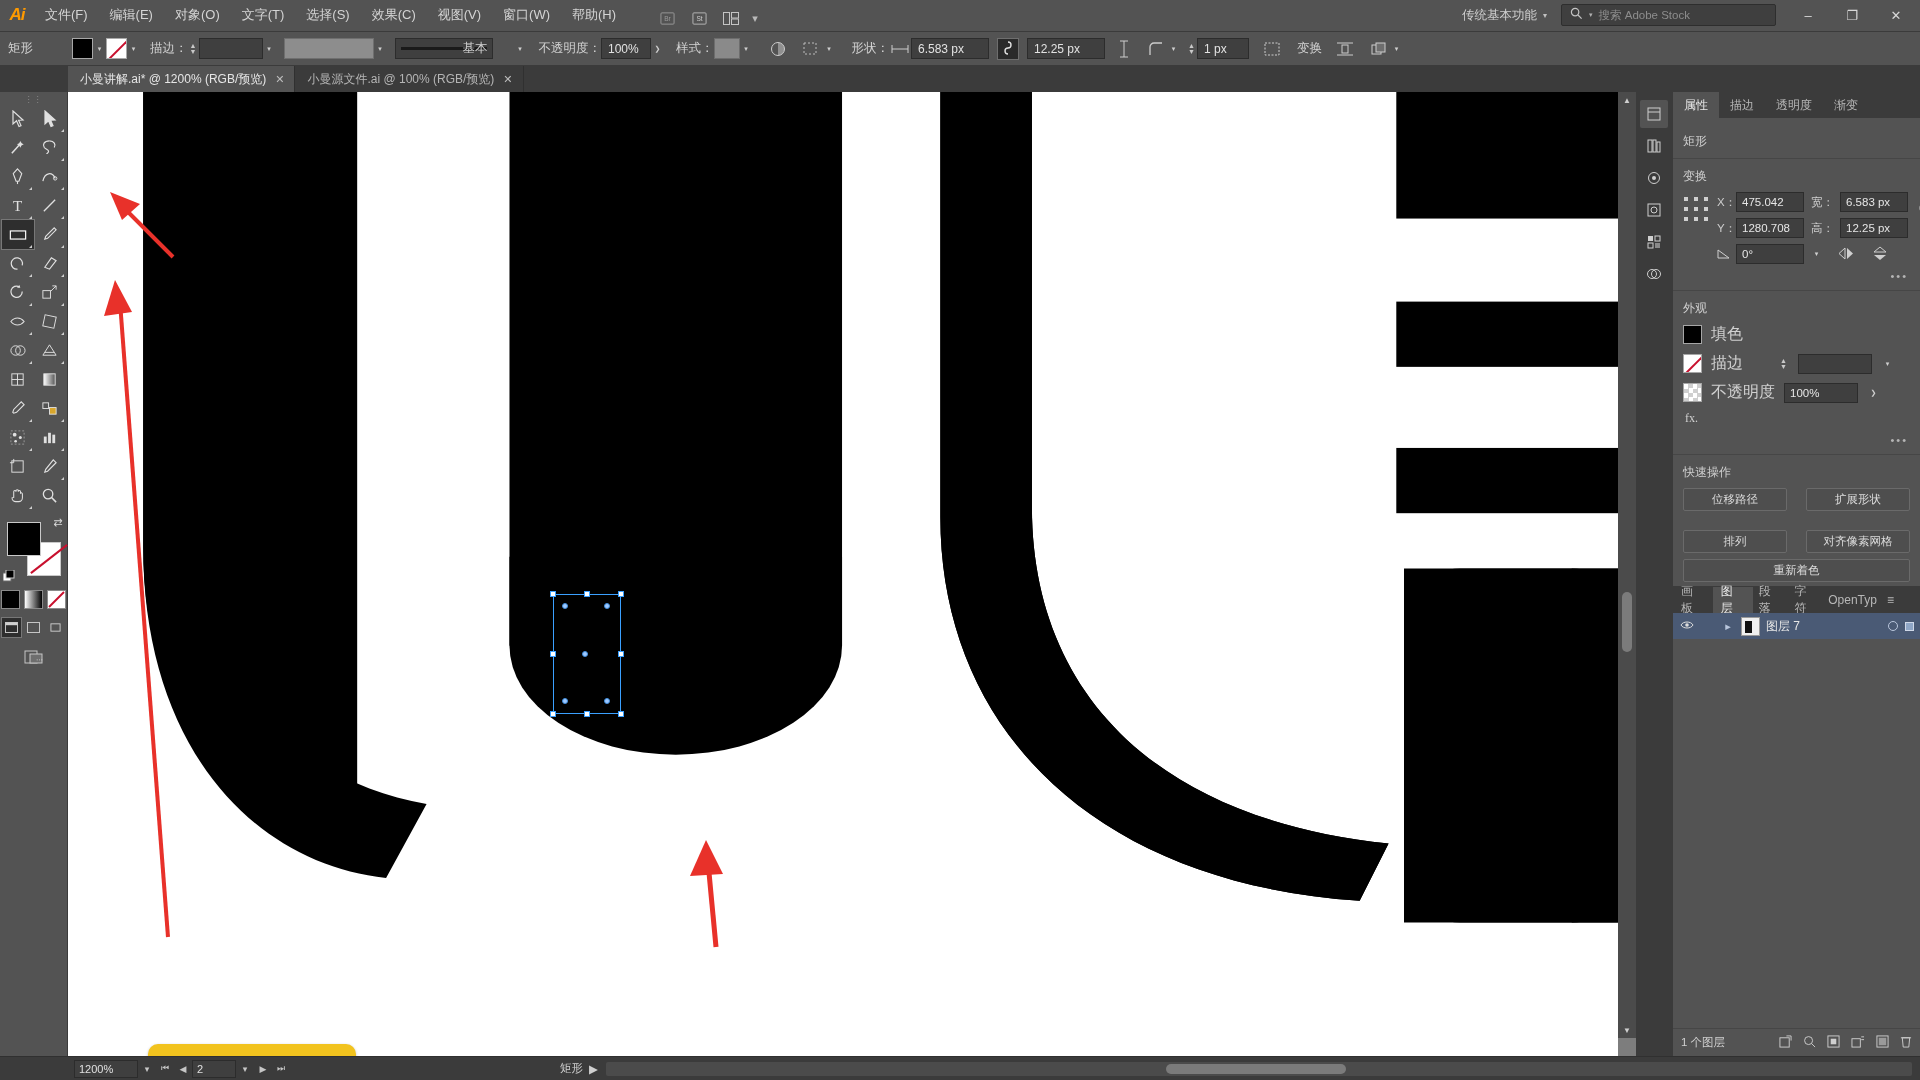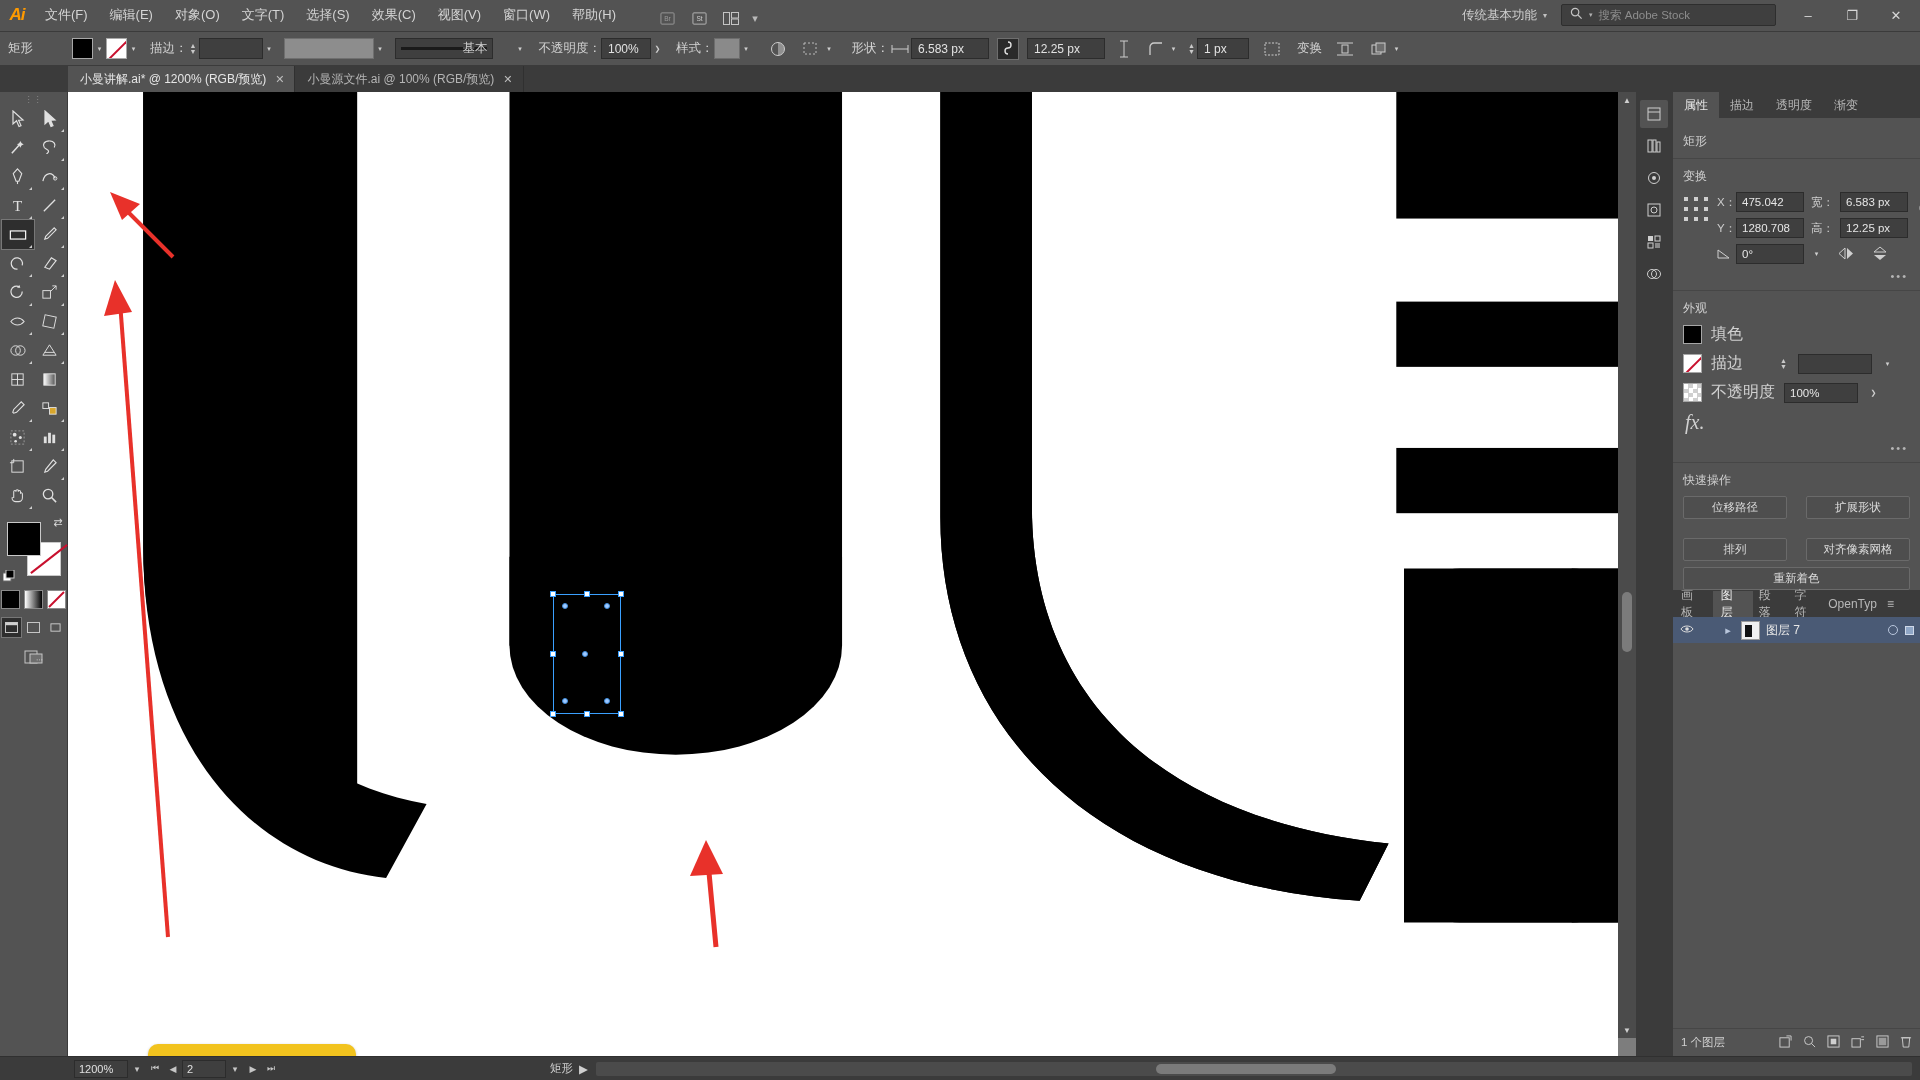--- a/index.html
+++ b/index.html
@@ -216,21 +216,21 @@
   .rail-ico { width:28px;height:28px;display:flex;align-items:center;justify-content:center;color:#cfcfcf;font-size:14px;border-radius:2px;}
   .rail-ico.on { background:#535353; }
 
   
   .statusbar {
     height: 24px; flex: 0 0 24px; background: #3b3b3b; display:flex; align-items:center;
     font-size: 11.5px; color:#cfcfcf; padding-left: 68px; gap: 0;
     border-top:1px solid #303030;
   }
   .sb-zoom {
-    background:#3f3f3f; border:1px solid #2c2c2c; height:18px; width:54px; display:flex; align-items:center;
+    background:#3f3f3f; border:1px solid #2c2c2c; height:18px; width:64px; display:flex; align-items:center;
     padding:0 4px; font-size:11px; color:#e0e0e0; margin-left:6px;
   }
   .sb-ico { width:18px;height:18px;display:flex;align-items:center;justify-content:center;color:#c6c6c6;font-size:9px;}
   .sb-page { background:#3f3f3f;border:1px solid #2c2c2c;height:18px;width:44px;display:flex;align-items:center;padding:0 4px;font-size:11px;color:#e0e0e0;}
   .sb-status { margin-left: 120px; display:flex; align-items:center; gap:6px; }
   .sb-hscroll { flex:1; height:14px; background:#4b4b4b; margin: 0 8px; position:relative; border-radius:2px;}
   .sb-hthumb { position:absolute; left: 560px; width: 180px; top:2px; bottom:2px; background:#7b7b7b; border-radius:5px;}
 </style>
 </head>
 <body>
@@ -863,21 +863,21 @@
           <div class="xf-in wide"></div>
           <span class="mini-caret">▾</span>
         </div>
         <div class="app-row">
           <div class="app-sw opa"></div>
           <span class="app-lbl">不透明度</span>
           <div class="xf-in wide">100%</div>
           <span class="mini-caret">❯</span>
         </div>
         <div class="app-row">
-          <span style="font-family:'Liberation Serif',serif;font-style:italic;font-size:20px;color:#d0d0d0;padding-left:2px">fx.</span>
+          <span style="font-family:'Liberation Serif',serif;font-size:12px;color:#d0d0d0;padding-left:2px">fx.</span>
         </div>
         <div class="dots">•••</div>
 
         <div class="hr"></div>
         <div class="sect-title">快速操作</div>
         <div class="qa-grid">
           <div class="qa-btn">位移路径</div>
           <div class="qa-btn">扩展形状</div>
           <div class="qa-btn">排列</div>
           <div class="qa-btn">对齐像素网格</div>

